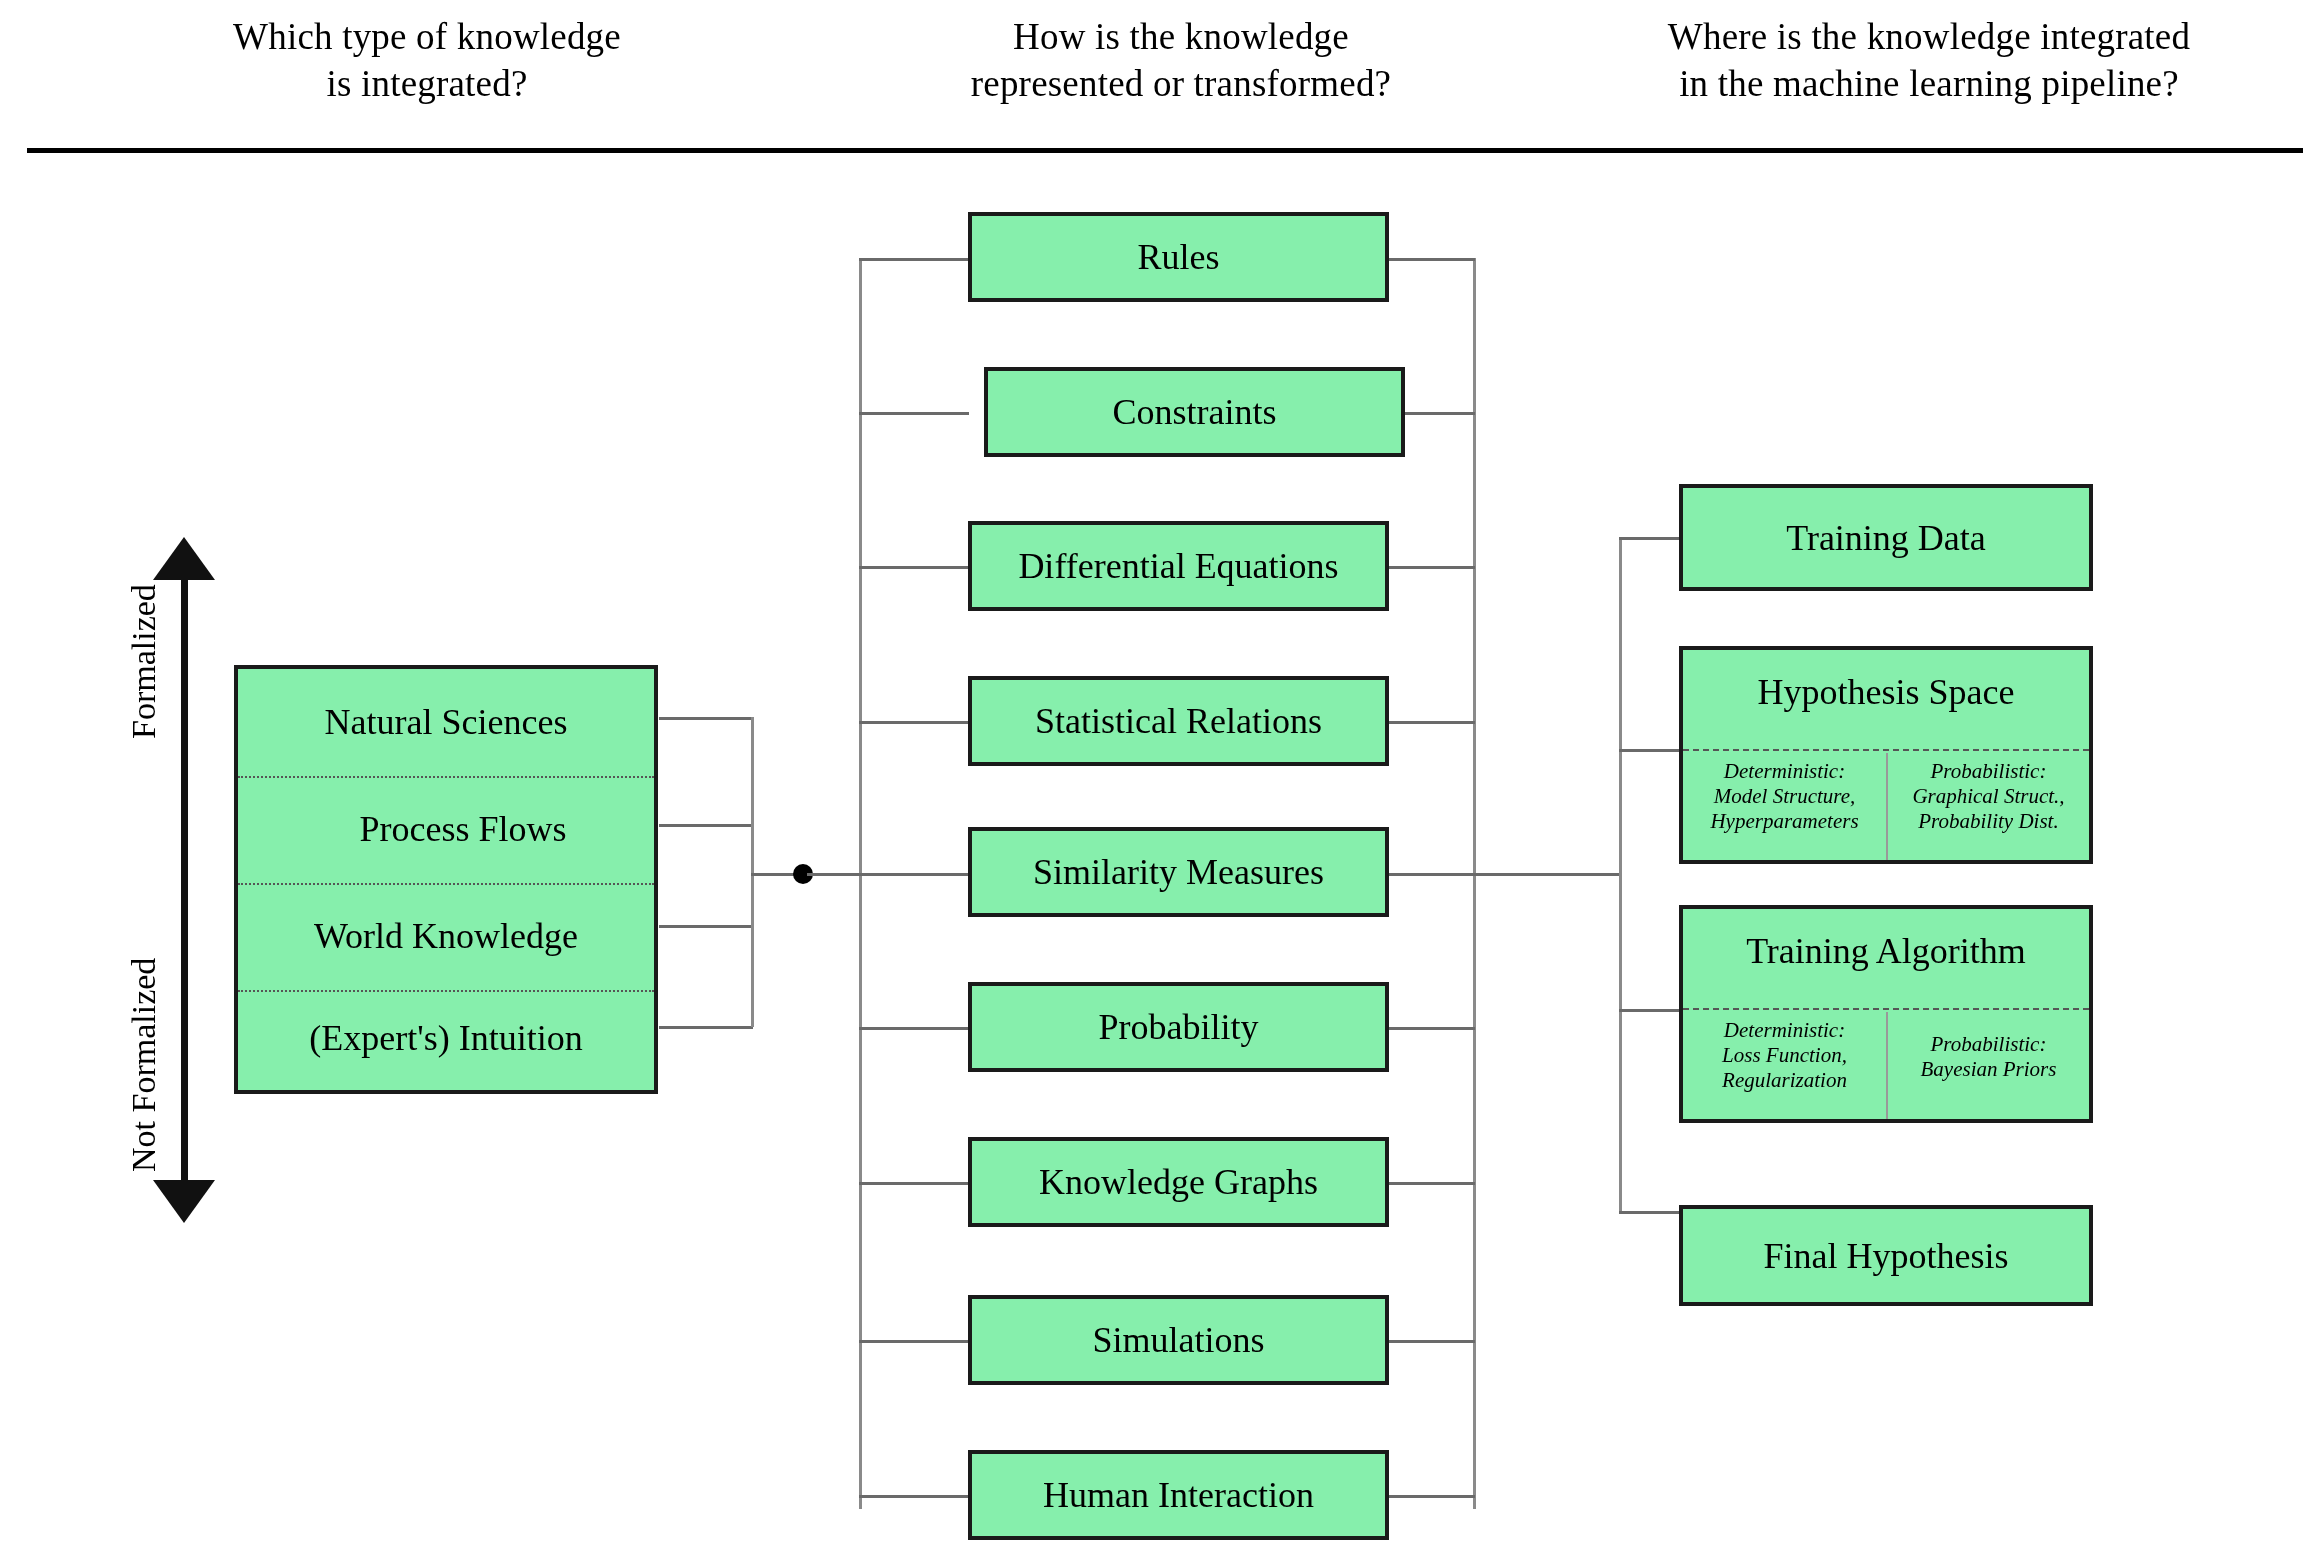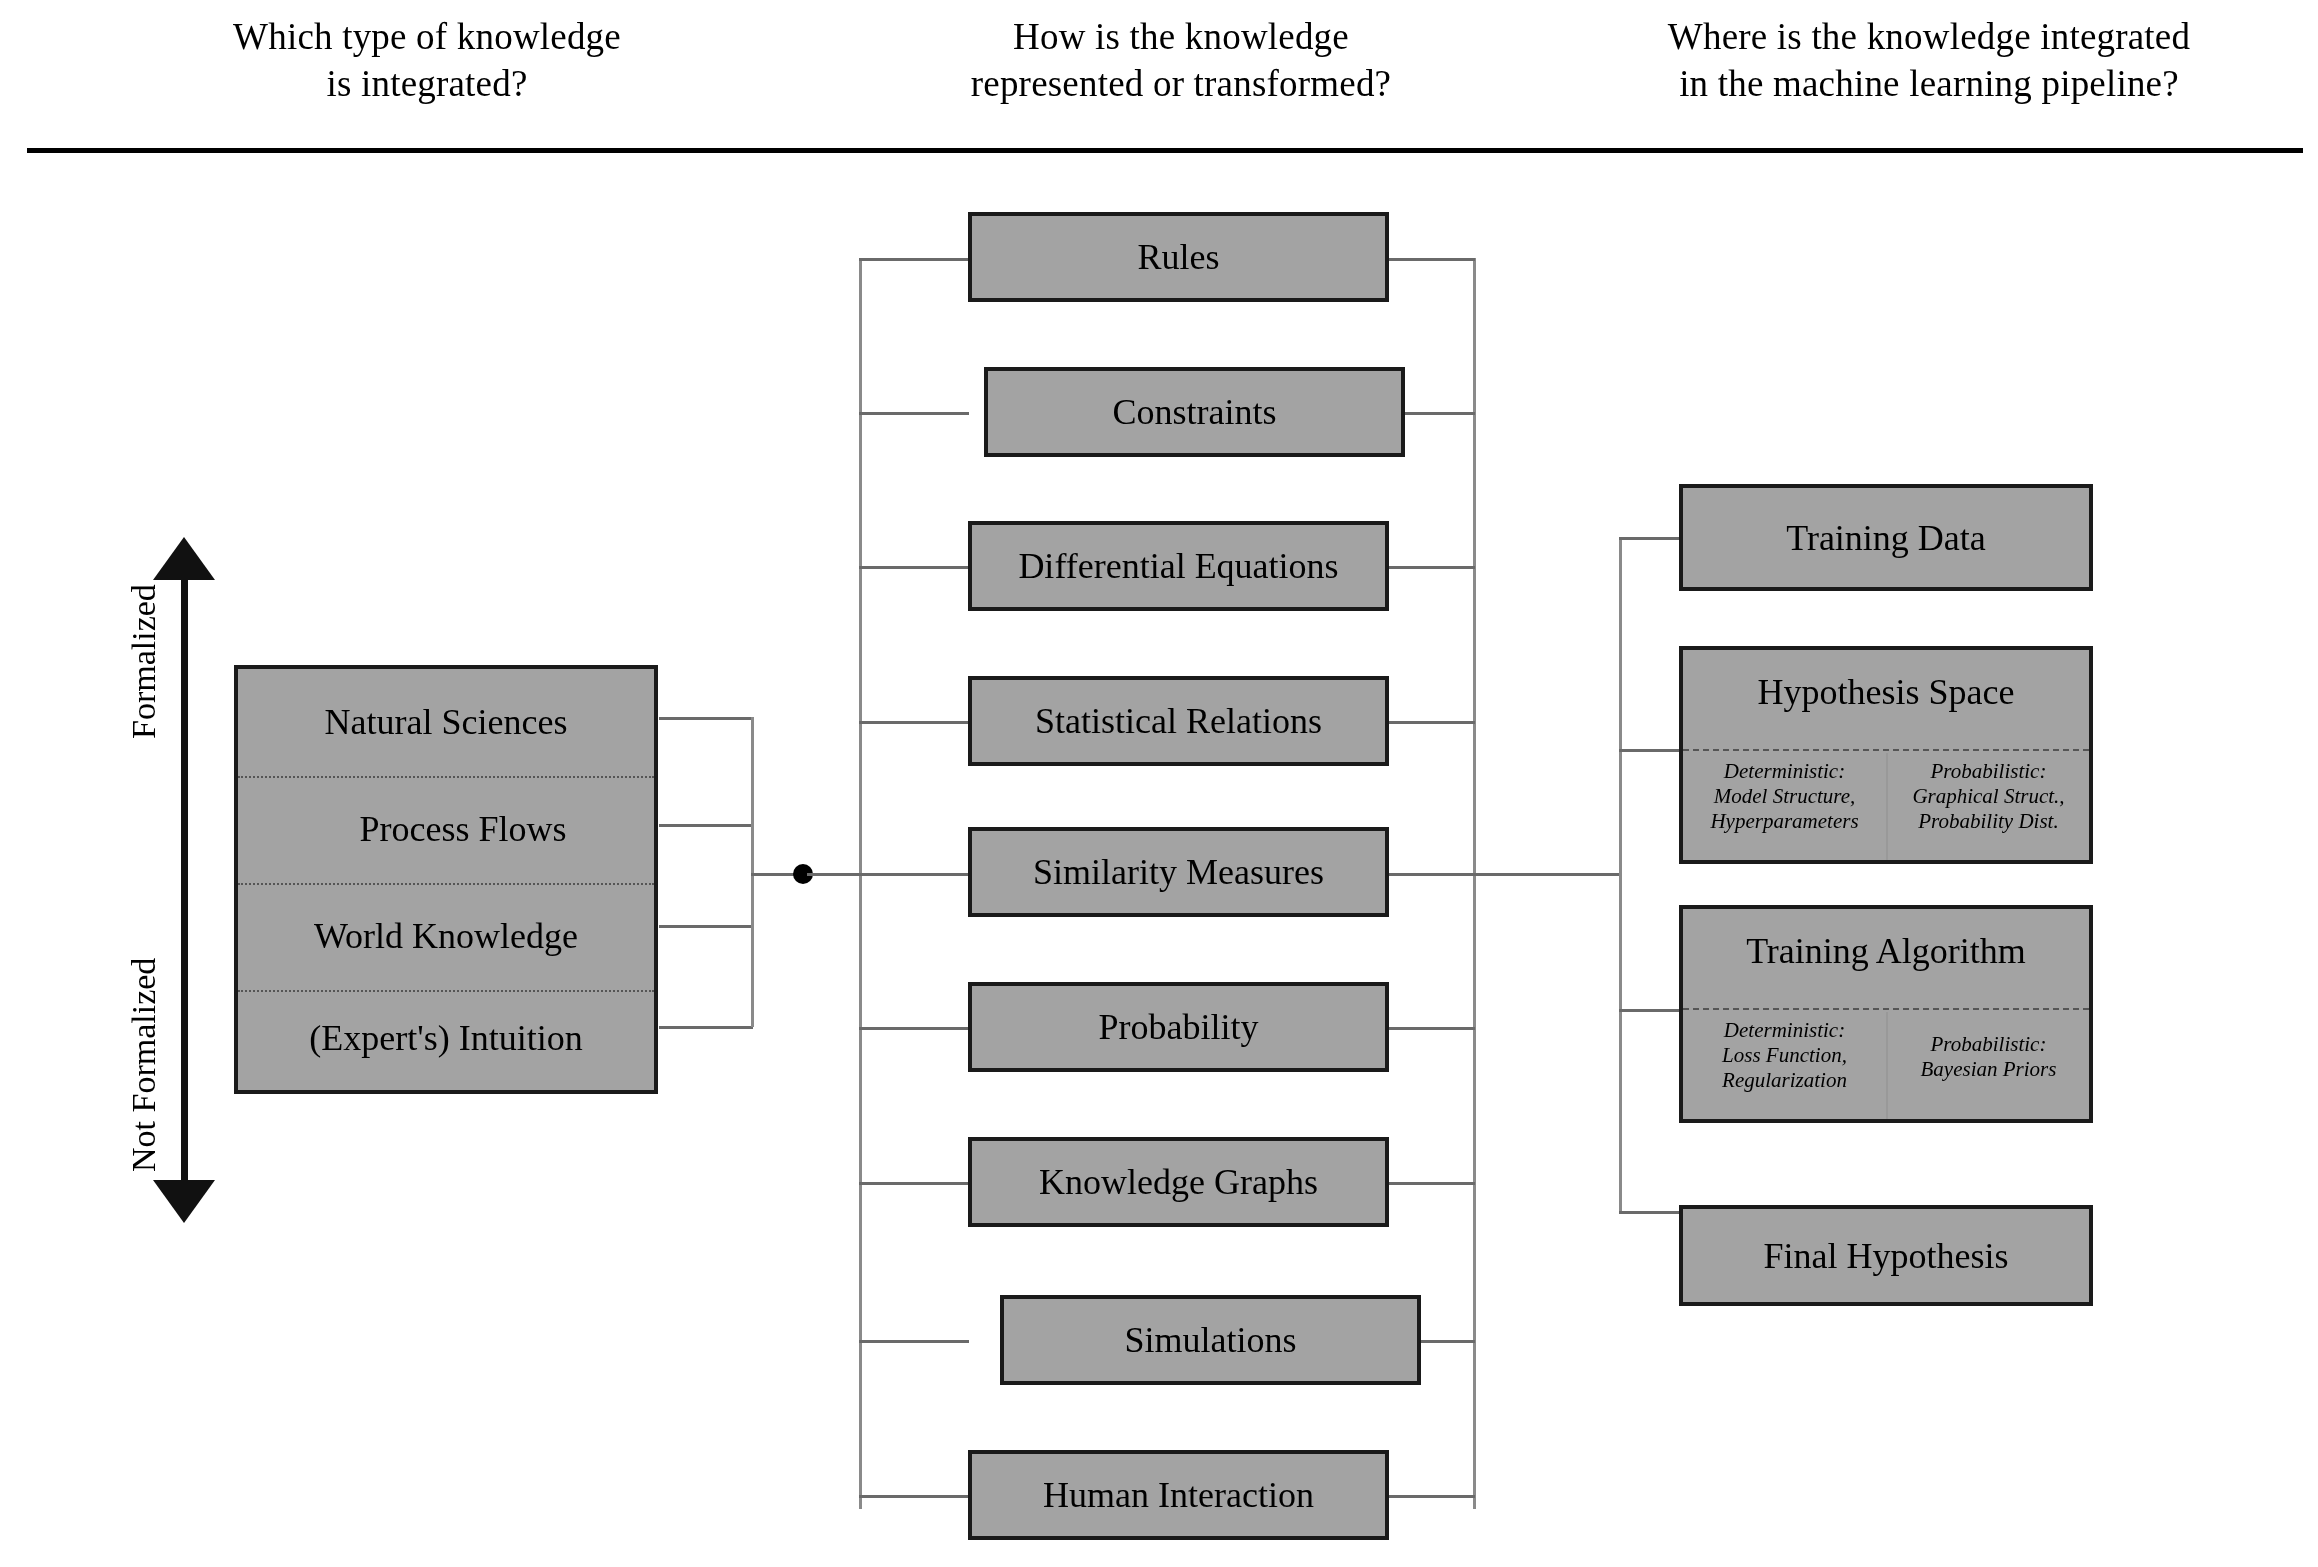--- a/index.html
+++ b/index.html
@@ -36,21 +36,21 @@
     top: 148px;
     width: 2276px;
     height: 5.3px;
     background: #000000;
   }
 
   
   .box {
     position: absolute;
     border: 4.2px solid #1a1a1a;
-    background: #a3a3a3;
+    background: #86efac;
     box-sizing: border-box;
     padding-left: 32px;
   }
   .box-label {
     position: absolute;
     left: 0; right: 0;
     text-align: center;
     font-size: 36px;
     line-height: 1;
     white-space: nowrap;
@@ -251,21 +251,21 @@
   </div>
 
   <div class="hline" style="left:859px; top:1182px; width:110px;"></div>
   <div class="hline" style="left:1388px; top:1182px; width:87px;"></div>
   <div class="box mbox" style="top:1137px;">
     <div class="box-label">Knowledge Graphs</div>
   </div>
 
   <div class="hline" style="left:859px; top:1340px; width:110px;"></div>
   <div class="hline" style="left:1388px; top:1340px; width:87px;"></div>
-  <div class="box mbox" style="top:1295px;margin-left:32px;">
+  <div class="box mbox" style="top:1295px;">
     <div class="box-label">Simulations</div>
   </div>
 
   <div class="hline" style="left:859px; top:1495px; width:110px;"></div>
   <div class="hline" style="left:1388px; top:1495px; width:87px;"></div>
   <div class="box mbox" style="top:1450px;">
     <div class="box-label">Human Interaction</div>
   </div>
 
   <div class="hline" style="left:1473px; top:873px; width:148px;"></div>

